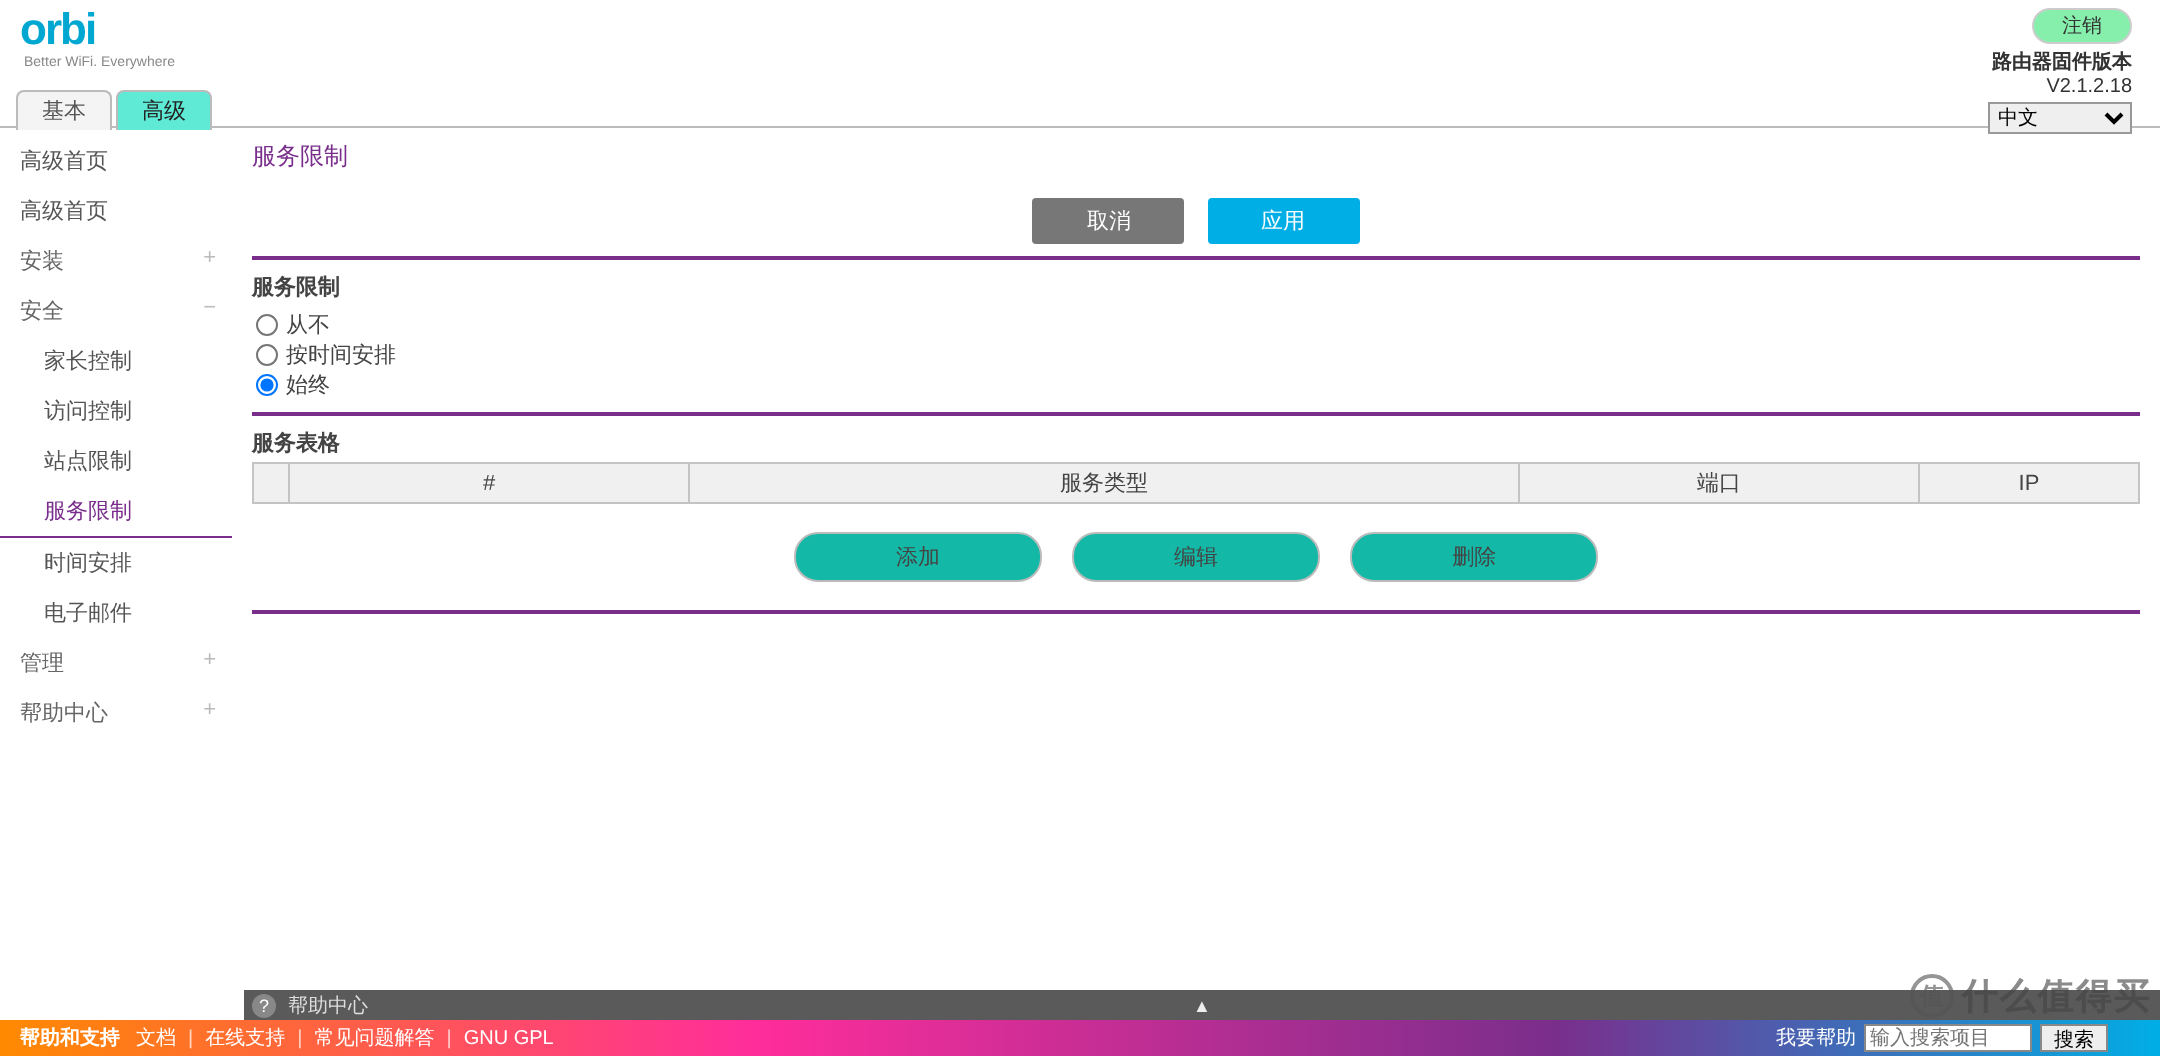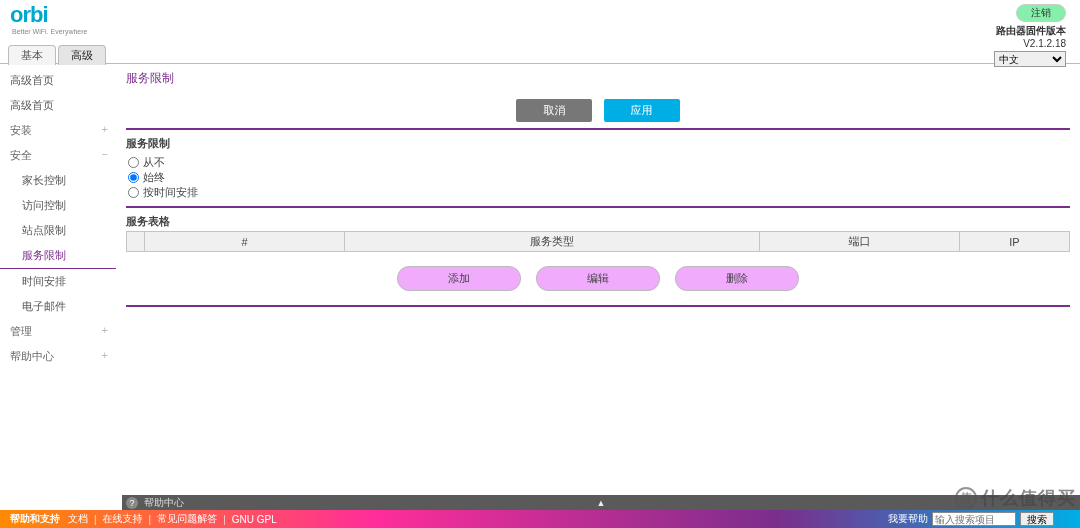--- a/index.html
+++ b/index.html
@@ -10,21 +10,21 @@
   .logo { position: absolute; left: 10px; top: 2px; font-size: 22px; color: #00a7d1; font-weight: 700; letter-spacing: -1px; }
   .tagline { position: absolute; left: 12px; top: 28px; font-size: 7px; color: #888; }
   .hdr-right { position: absolute; right: 14px; top: 4px; text-align: right; font-size: 10px; }
   .logout-btn { display: inline-block; border: 1px solid #ccc; border-radius: 10px; padding: 1px 14px; font-size: 10px; background: #86efac; cursor: pointer; }
   .fw-label { margin-top: 2px; font-weight: bold; font-size: 10px;}
   .fw-ver { font-size: 10px; }
   .lang-sel { margin-top: 2px; font-size: 10px; border: 1px solid #999; height: 16px; width: 72px;}
   
   .tabs { width: 100%; border-bottom: 1px solid #bbb; height: 20px; padding-left: 8px; display: flex; align-items: flex-start; }
   .tab { border: 1px solid #bbb; border-bottom: none; padding: 2px 12px; font-size: 11px; margin-right: 2px; background: #f4f4f4; color:#555; cursor: pointer; position: relative; top: 1px; border-radius: 4px 4px 0 0; }
-  .tab.active { background: #e5e5e5; color: #222; }
+  .tab.active { background: #5eead4; color: #222; }
   
   .body { display: flex; width: 100%; height: calc(100% - 64px - 33px); }
   .sidebar { width: 116px; border-right: none; padding: 4px 0; }
   .sb-item { padding: 5px 10px; font-size: 11px; color: #555; cursor: pointer; position: relative; }
   .sb-item.section { font-weight: normal; color: #666; }
   .sb-item.section .plus { position: absolute; right: 8px; top: 5px; color: #bbb; font-size: 11px;}
   .sb-sub { padding: 5px 10px 5px 22px; font-size: 11px; color: #555; cursor: pointer; }
   .sb-sub.active { color: #7a2e8c; border-bottom: 1px solid #7a2e8c;}
   .content { flex: 1; padding: 4px 10px; position: relative; }
   
@@ -42,21 +42,21 @@
   .tbl-wrap { margin-top: 6px; }
   .tbl-label { font-size: 11px; font-weight: bold; color:#444; margin-bottom: 2px;}
   table.svc { width: 100%; border-collapse: collapse; font-size: 11px; }
   table.svc th { border: 1px solid #c4c4c4; background: #f0f0f0; font-weight: normal; padding: 2px 4px; color:#444;}
   table.svc th.chk { width: 18px; }
   table.svc th.num { width: 200px; }
   table.svc th.ip { width:110px;}
   table.svc th.port{ width:200px;}
   
   .tbl-actions { text-align: center; margin-top: 14px; }
-  .btn-outline { display:inline-block; min-width: 124px; text-align:center; padding: 4px 10px; font-size: 11px; border: 1px solid #bbb; border-radius: 12px; background:#f0abfc; color:#444; margin: 0 6px; cursor:pointer;}
+  .btn-outline { display:inline-block; min-width: 124px; text-align:center; padding: 4px 10px; font-size: 11px; border: 1px solid #bbb; border-radius: 12px; background:#14b8a6; color:#444; margin: 0 6px; cursor:pointer;}
   
   .footer { position: absolute; left:0; bottom:0; width: 100%; height: 33px; }
   .help-bar { width: calc(100% - 122px); margin-left: 122px; height: 15px; background: #5a5a5a; color: #ddd; font-size: 10px; display:flex; align-items:center; padding-left: 4px; position: relative;}
   .help-bar .q { display:inline-block; width:12px; height:12px; border-radius:50%; background:#888; color:#fff; text-align:center; line-height:12px; font-size:9px; margin-right:6px;}
   .help-bar .chevron { position:absolute; left:50%; transform:translateX(-50%); color:#eee; font-size:9px;}
   .support-bar { width: 100%; height: 18px; background: linear-gradient(90deg, #ff8a00 0%, #ff2d9b 35%, #7a2e8c 72%, #00aee6 100%); color:#fff; font-size:10px; display:flex; align-items:center; padding:0 10px; position:relative;}
   .support-bar a { color:#fff; text-decoration:none;}
   .support-left { display:flex; align-items:center; gap:6px;}
   .support-left b { font-weight:bold; margin-right:2px;}
   .pipe { opacity:0.7;}
@@ -127,26 +127,26 @@
       <span class="btn-pill btn-apply">应用</span>
     </div>
     <div class="hr-purple"></div>
 
     <div class="sec-label">服务限制</div>
     <div class="radio-row">
       <input type="radio" name="sb" class="radio" style="">
       <span>从不</span>
     </div>
     <div class="radio-row">
+      <input type="radio" name="sb" class="radio" style="">
+      <span>按时间安排</span>
+    </div>
+    <div class="radio-row">
       <input type="radio" name="sb" class="radio" checked="" style="">
       <span>始终</span>
-    </div>
-    <div class="radio-row">
-      <input type="radio" name="sb" class="radio" style="">
-      <span>按时间安排</span>
     </div>
 
     <div class="hr-purple" style="margin-top:6px;"></div>
 
     <div class="tbl-wrap">
       <div class="tbl-label">服务表格</div>
       <table class="svc">
         <tbody>
             <tr>
           <th class="chk"></th>

